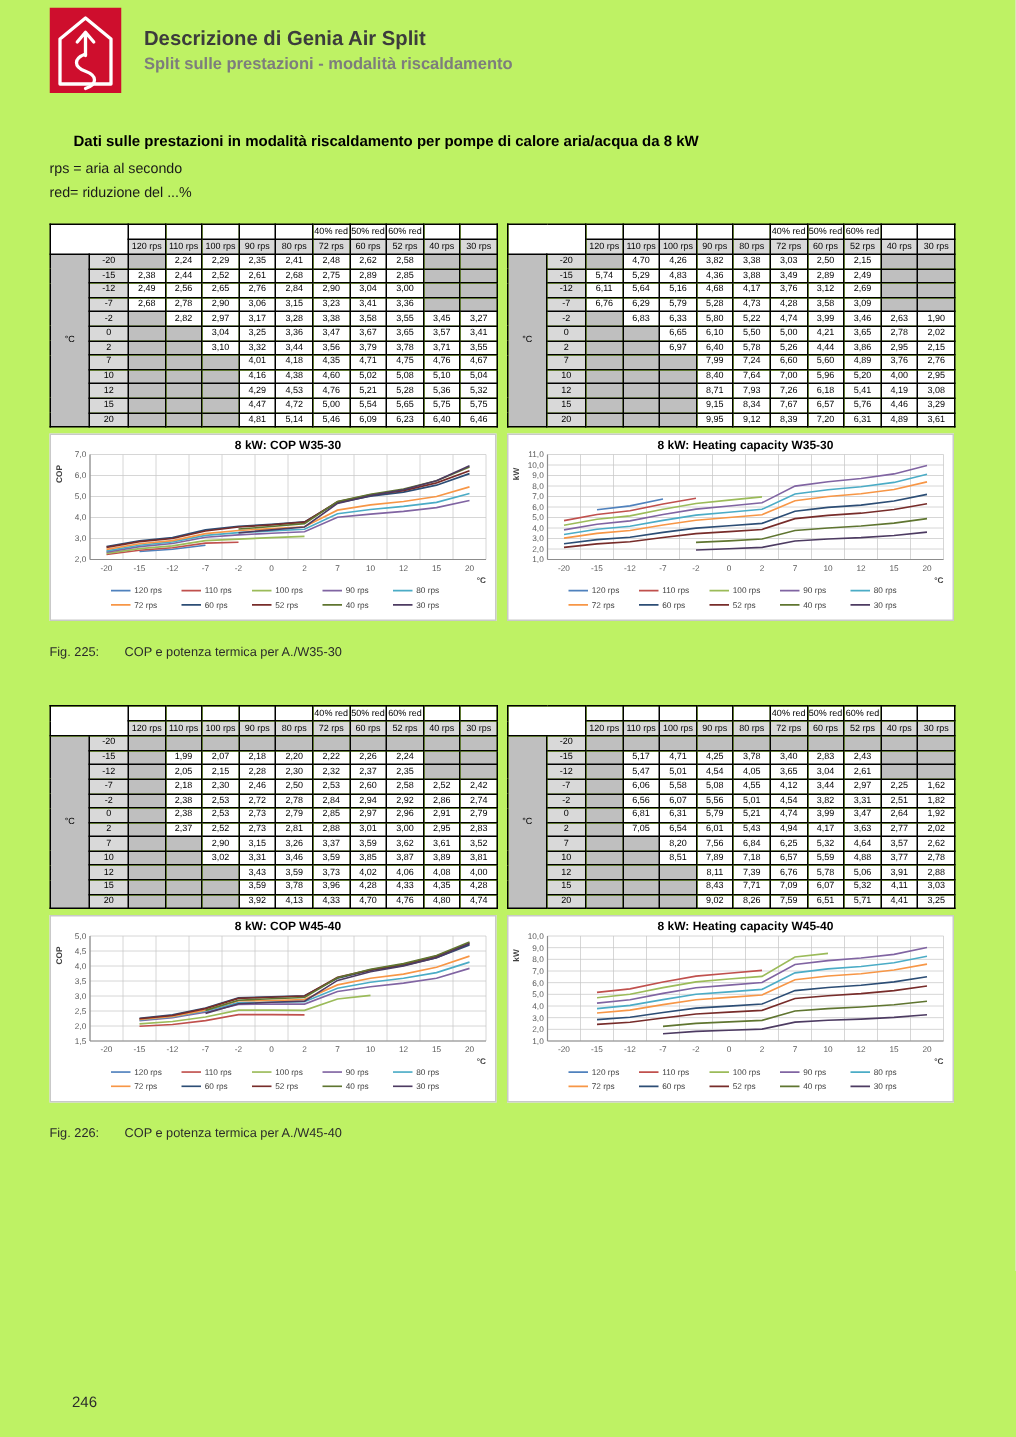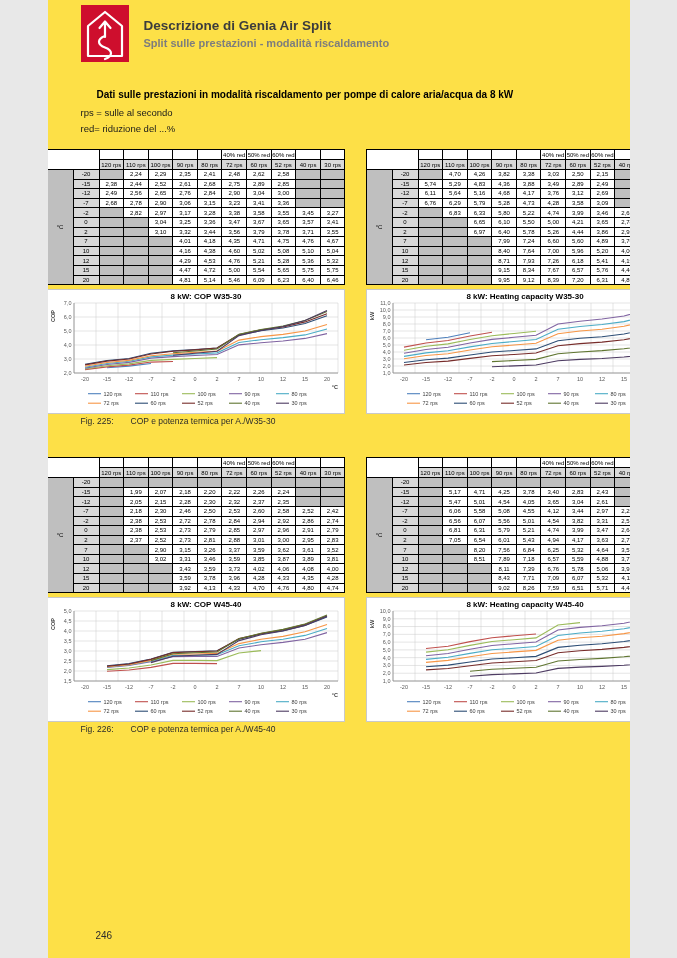--- a/index.html
+++ b/index.html
@@ -1,42 +1,42 @@
 <!DOCTYPE html>
 <html><head>
 <meta charset="utf-8">
 <style>
   html,body{margin:0;padding:0;background:#e8e8e8;}
-  .page{width:582px;height:958px;position:relative;background:#fde047;overflow:hidden;
+  .page{width:677px;height:958px;position:relative;background:#bef264;overflow:hidden;
         font-family:"Liberation Sans",sans-serif;color:#000;margin:0 auto;}
   .header{display:flex;align-items:flex-start;padding:5px 0 0 33px;}
   .logo{width:48px;height:57px;display:flex;align-items:center;justify-content:center;}
   .titles{margin-left:15px;padding-top:13px;}
   .title{font-size:13.5px;font-weight:bold;color:#3c3c3c;}
   .subtitle{font-size:11px;font-weight:bold;color:#7d7d7d;margin-top:4px;}
   .intro{margin:27px 25px 0 33px;}
   .intro-heading{font-size:10px;font-weight:bold;margin:0 0 7px 16px;color:#000;}
   .intro-line{font-size:9.5px;margin:0 0 5px 0;color:#1a1a1a;}
   .figures{margin:15px 0 0 33px;}
-  .two-col{display:flex;gap:21px;justify-content:center;}
+  .two-col{display:flex;gap:7px;}
   .col{width:298px;flex:0 0 298px;}
   .data-table{border-collapse:collapse;table-layout:fixed;width:298px;font-size:6px;color:#000;}
   .data-table td,.data-table th{border:0.5px solid #000;padding:0;text-align:center;
         vertical-align:middle;font-weight:normal;line-height:1;height:8.6px;overflow:hidden;}
   .data-table thead th{height:9px;}
   .corner-blank{background:#fff;}
   .redhdr{background:#fff;}
   .rpshdr{background:#D9D9D9;}
   .unit-cell{background:#BFBFBF;vertical-align:top;padding-top:2px;}
   .temp-cell{background:#D9D9D9;}
   .empty-cell{background:#BFBFBF;}
   .value-cell{background:#fff;}
   .chart-row{margin-top:4px;}
   .chart-box{border:1px solid #C9C9C9;width:296px;height:123px;background:#fff;}
-  .caption{margin-top:2px;font-size:8.5px;color:#2b2b2b;}
+  .caption{margin-top:15px;font-size:8.5px;color:#2b2b2b;}
   .cap-label{display:inline-block;min-width:38px;margin-right:12px;}
   .figure-block + .figure-block{margin-top:31px;}
   .page-number{position:absolute;left:48px;bottom:17px;font-size:10px;color:#2b2b2b;}
 </style>
 </head>
 <body>
 
 <div class="page">
 
   <div class="header">
@@ -49,21 +49,21 @@
       </svg>
     </div>
     <div class="titles">
       <div class="title">Descrizione di Genia Air Split</div>
       <div class="subtitle">Split sulle prestazioni - modalità riscaldamento</div>
     </div>
   </div>
 
   <div class="intro">
     <p class="intro-heading">Dati sulle prestazioni in modalità riscaldamento per pompe di calore aria/acqua da 8 kW</p>
-    <p class="intro-line">rps = sulle al secondo</p>
+    <p class="intro-line">rps = aria al secondo</p>
     <p class="intro-line">red= riduzione del ...%</p>
   </div>
 
   <div class="figures" id="figures">
       <div class="figure-block">
         <div class="two-col">
           <div class="col">
             <table class="data-table">
               <colgroup>
                 <col style="width: 26px;">

